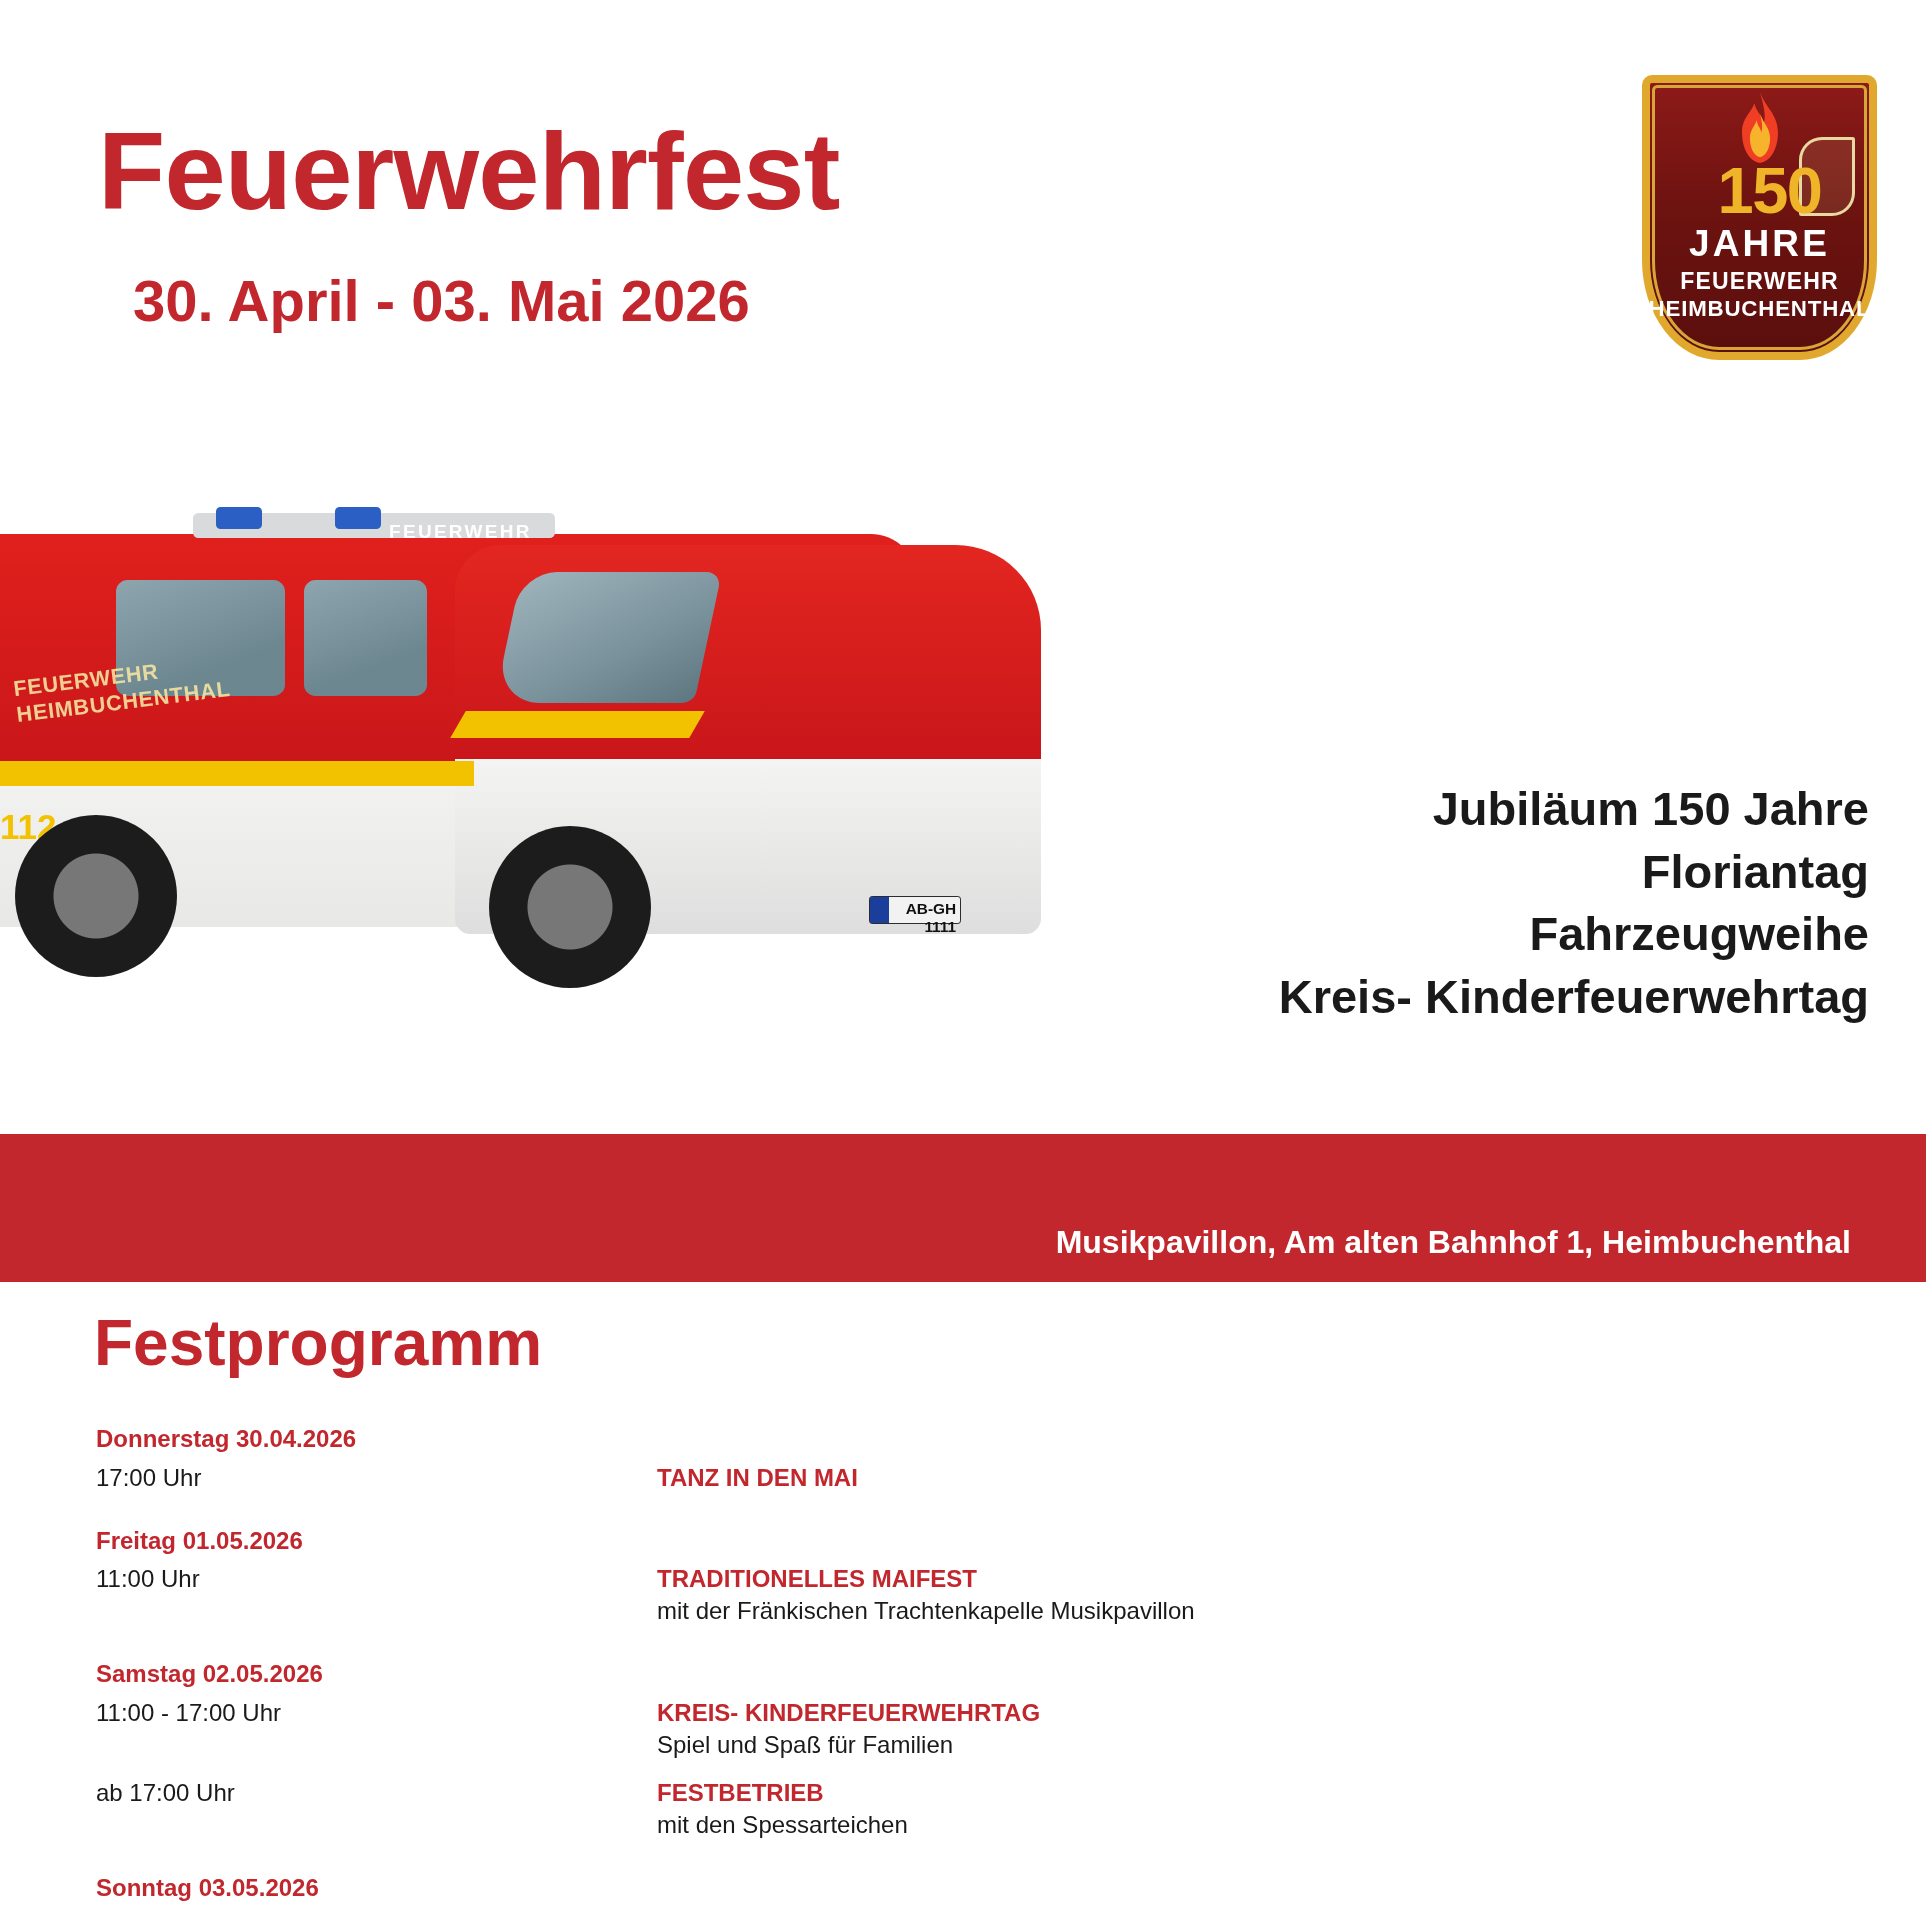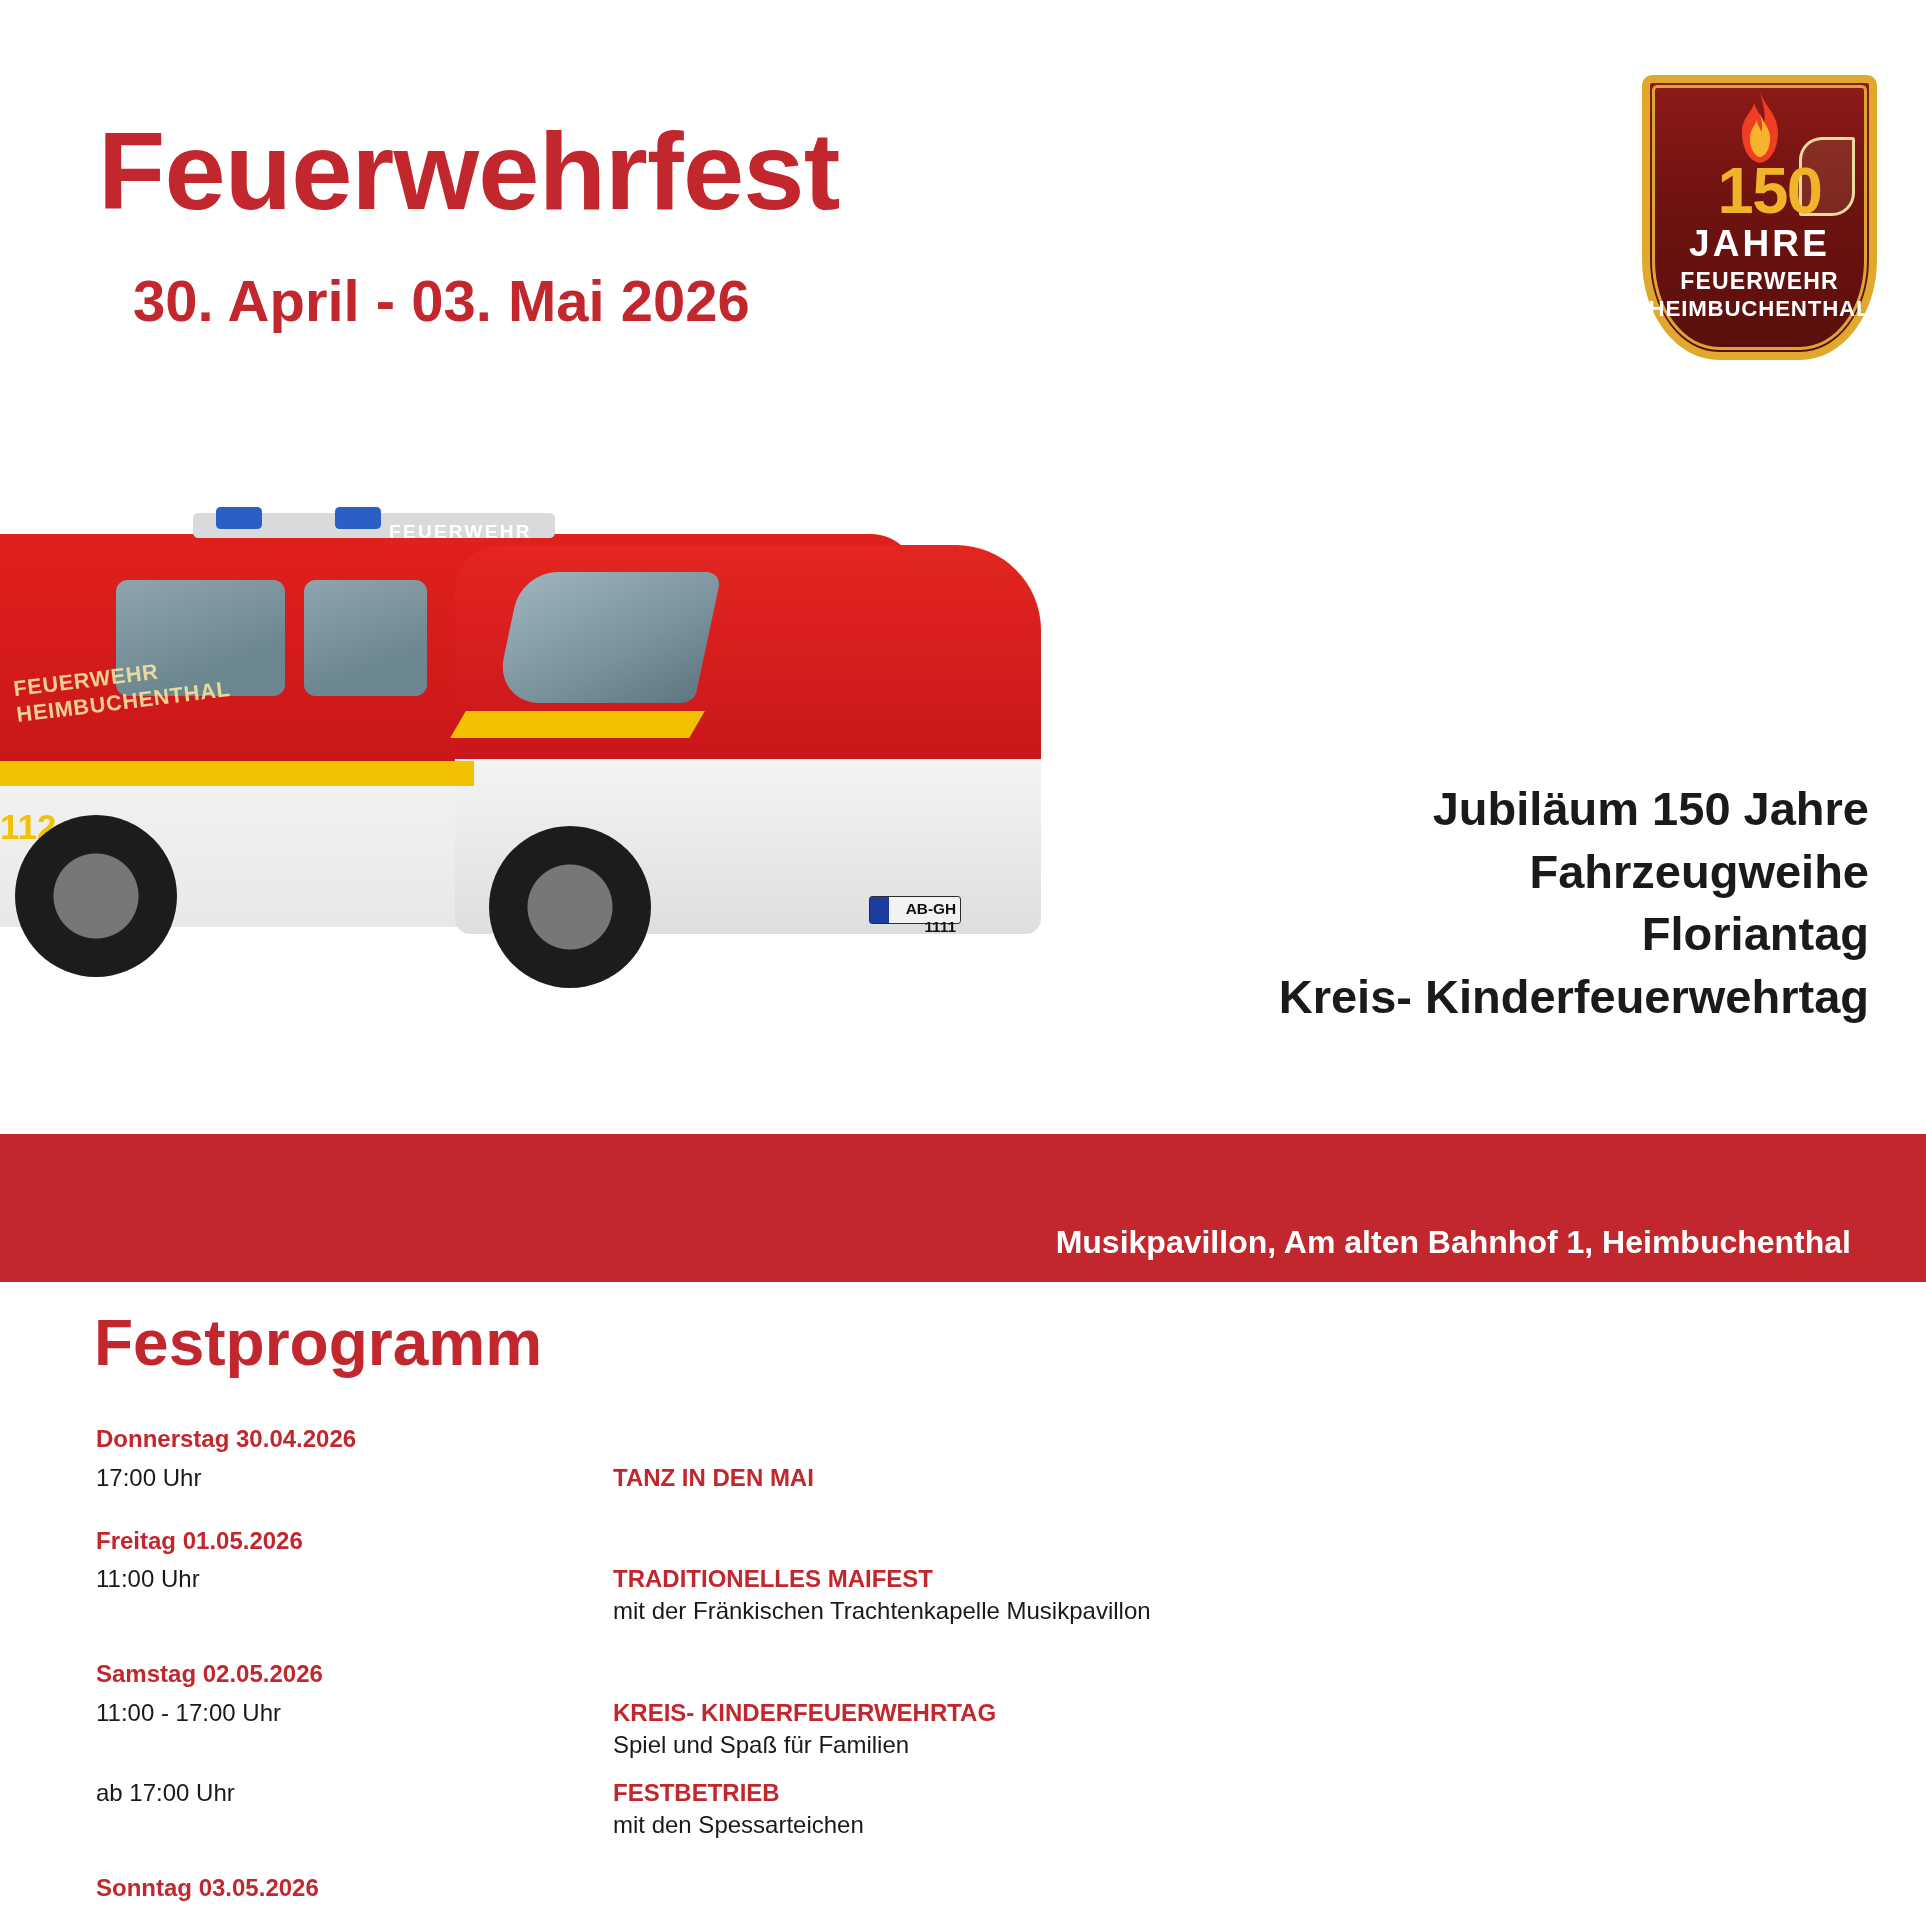--- a/index.html
+++ b/index.html
@@ -348,20 +348,21 @@
   .day-head {
     font-size: 24px;
     font-weight: bold;
     color: #c1272d;
     margin-bottom: 8.5px;
   }
   .row {
     display: flex;
     align-items: flex-start;
     line-height: 1.34;
+    gap: 44px;
   }
   .row .time {
     width: 489px;
     flex: 0 0 489px;
     font-size: 24px;
     color: #1a1a1a;
   }
   .row .detail {
     flex: 1 1 auto;
     font-size: 24px;
@@ -414,22 +415,22 @@
     <div class="v-feuerwehr-top">FEUERWEHR</div>
     <div class="v-text-side">FEUERWEHR HEIMBUCHENTHAL</div>
     <div class="v-112">112</div>
     <div class="v-wheel1"></div>
     <div class="v-wheel2"></div>
     <div class="v-plate">AB-GH 1111</div>
   </div>
 
   <div class="headings">
     <div>Jubiläum 150 Jahre</div>
+    <div>Floriantag</div>
     <div>Fahrzeugweihe</div>
-    <div>Floriantag</div>
     <div>Kreis- Kinderfeuerwehrtag</div>
   </div>
 
   <div class="addr-band">
     <div class="addr-text">Musikpavillon, Am alten Bahnhof 1, Heimbuchenthal</div>
   </div>
 
   <div class="prog-title">Festprogramm</div>
 
   <div class="prog">

